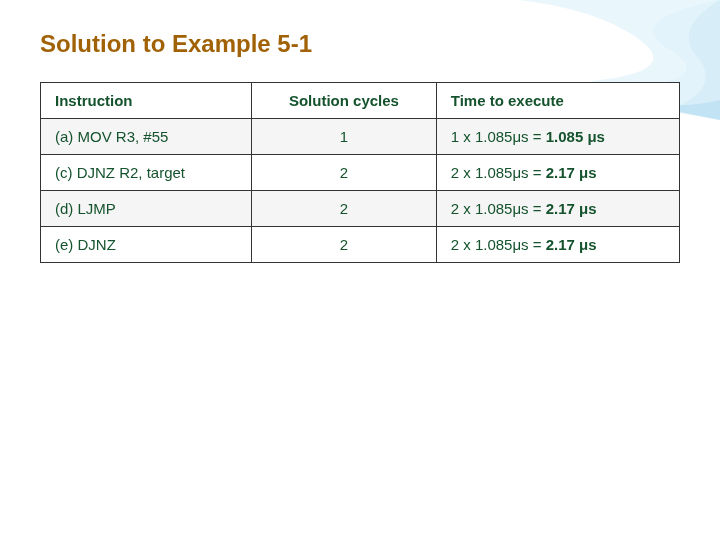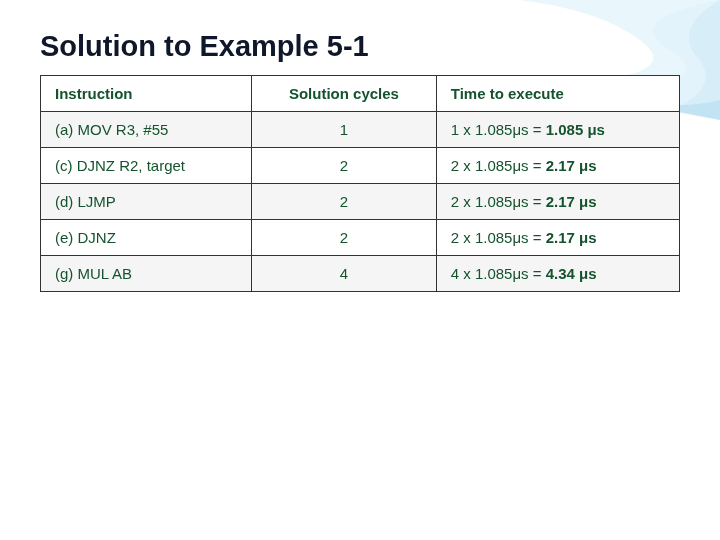--- a/index.html
+++ b/index.html
@@ -24,24 +24,24 @@
       z-index: 0;
     }
 
     .content {
       position: relative;
       z-index: 1;
       padding: 30px 40px 30px 40px;
     }
 
     .page-title {
-      font-size: 29px;
+      font-size: 24px;
       font-weight: bold;
-      color: #0f172a;
-      margin-bottom: 12px;
+      color: #a16207;
+      margin-bottom: 24px;
       font-family: Arial, sans-serif;
     }
 
     .data-table {
       width: 100%;
       border-collapse: collapse;
       font-size: 15px;
       color: #14532d;
     }
 
@@ -116,20 +116,15 @@
         <tr>
           <td>(d) LJMP</td>
           <td class="col-cycles">2</td>
           <td><span>2 x 1.085μs = </span><span class="bold-result">2.17 μs</span></td>
         </tr>
         <tr>
           <td>(e) DJNZ</td>
           <td class="col-cycles">2</td>
           <td><span>2 x 1.085μs = </span><span class="bold-result">2.17 μs</span></td>
         </tr>
-        <tr>
-          <td>(g) MUL  AB</td>
-          <td class="col-cycles">4</td>
-          <td><span>4 x 1.085μs = </span><span class="bold-result">4.34 μs</span></td>
-        </tr>
       </tbody>
   </table>
 </div>
 
 </body></html>

